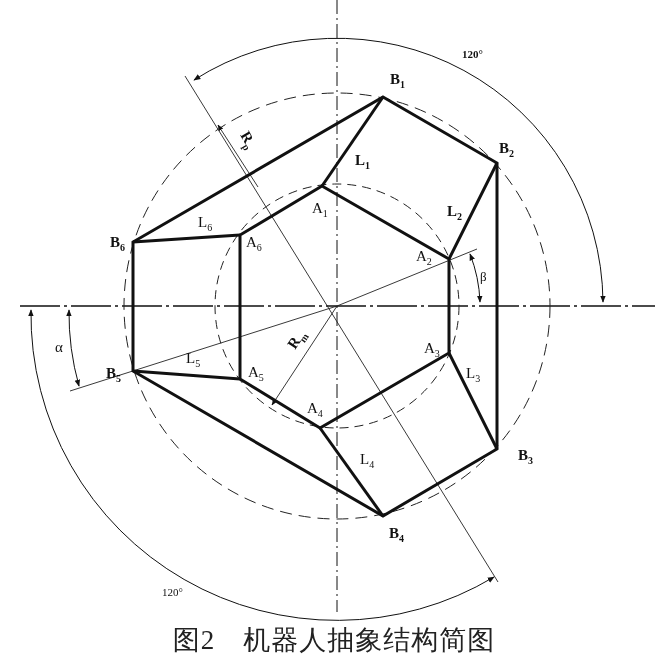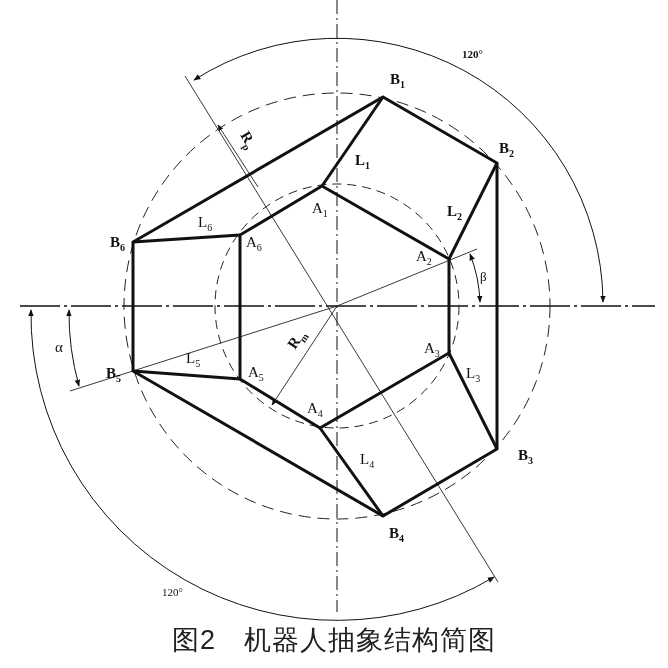--- a/index.html
+++ b/index.html
@@ -2,21 +2,21 @@
 <html><head>
 <meta charset="utf-8">
 <style>
   html, body { margin: 0; padding: 0; background: #ffffff; }
   body { width: 668px; height: 668px; position: relative; overflow: hidden; }
   #figure { position: absolute; left: 0; top: 0; width: 668px; height: 668px; }
   .lbl { font-family: "Liberation Serif", "DejaVu Serif", serif; fill: #111; }
   .lbl-bold { font-weight: bold; }
   .caption {
     position: absolute; left: 0; top: 622px; width: 668px; text-align: center;
-    font-family: Liberation Sans, sans-serif; font-size: 27px;
+    font-family: Liberation Serif, serif; font-size: 27px;
     color: #222; letter-spacing: 1px;
   }
 </style>
 </head>
 <body>
 
 <svg id="figure" viewBox="0 0 668 668" xmlns="http://www.w3.org/2000/svg">
   <defs>
     <marker id="arrow" viewBox="0 0 10 10" refX="9" refY="5" markerWidth="7" markerHeight="7" orient="auto-start-reverse">
       <path d="M0,1 L10,5 L0,9 z" fill="#111"></path>

